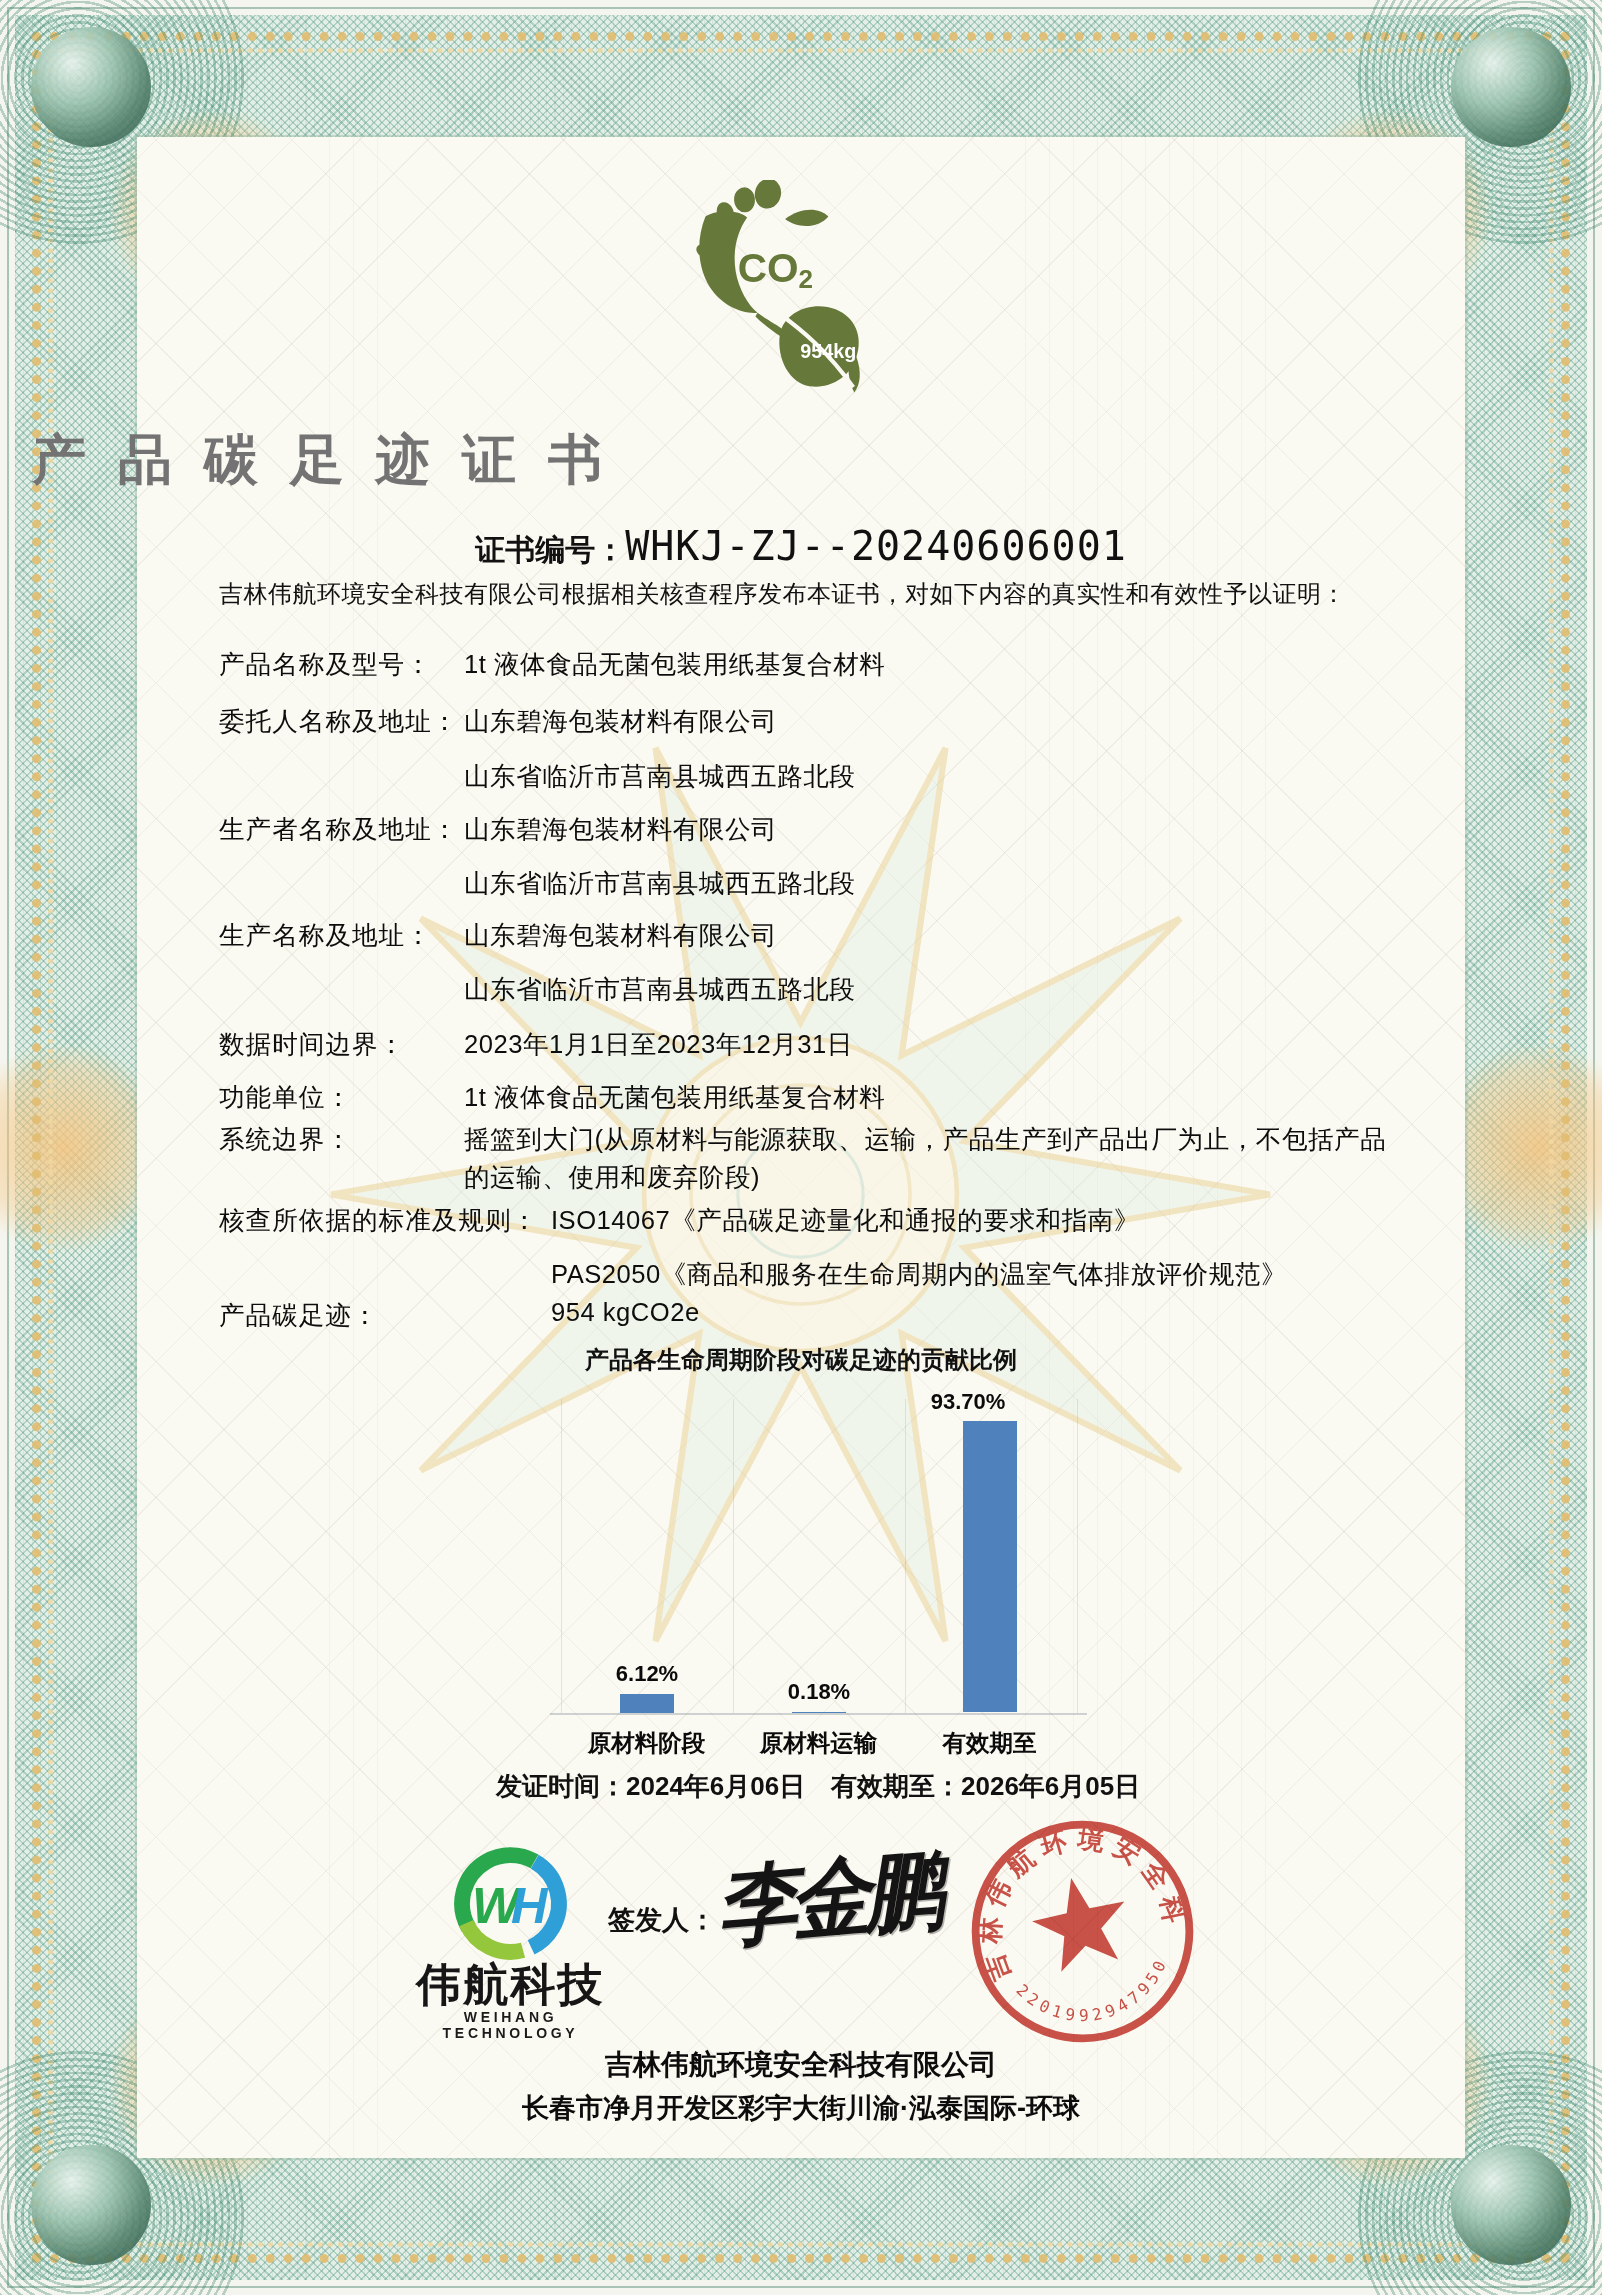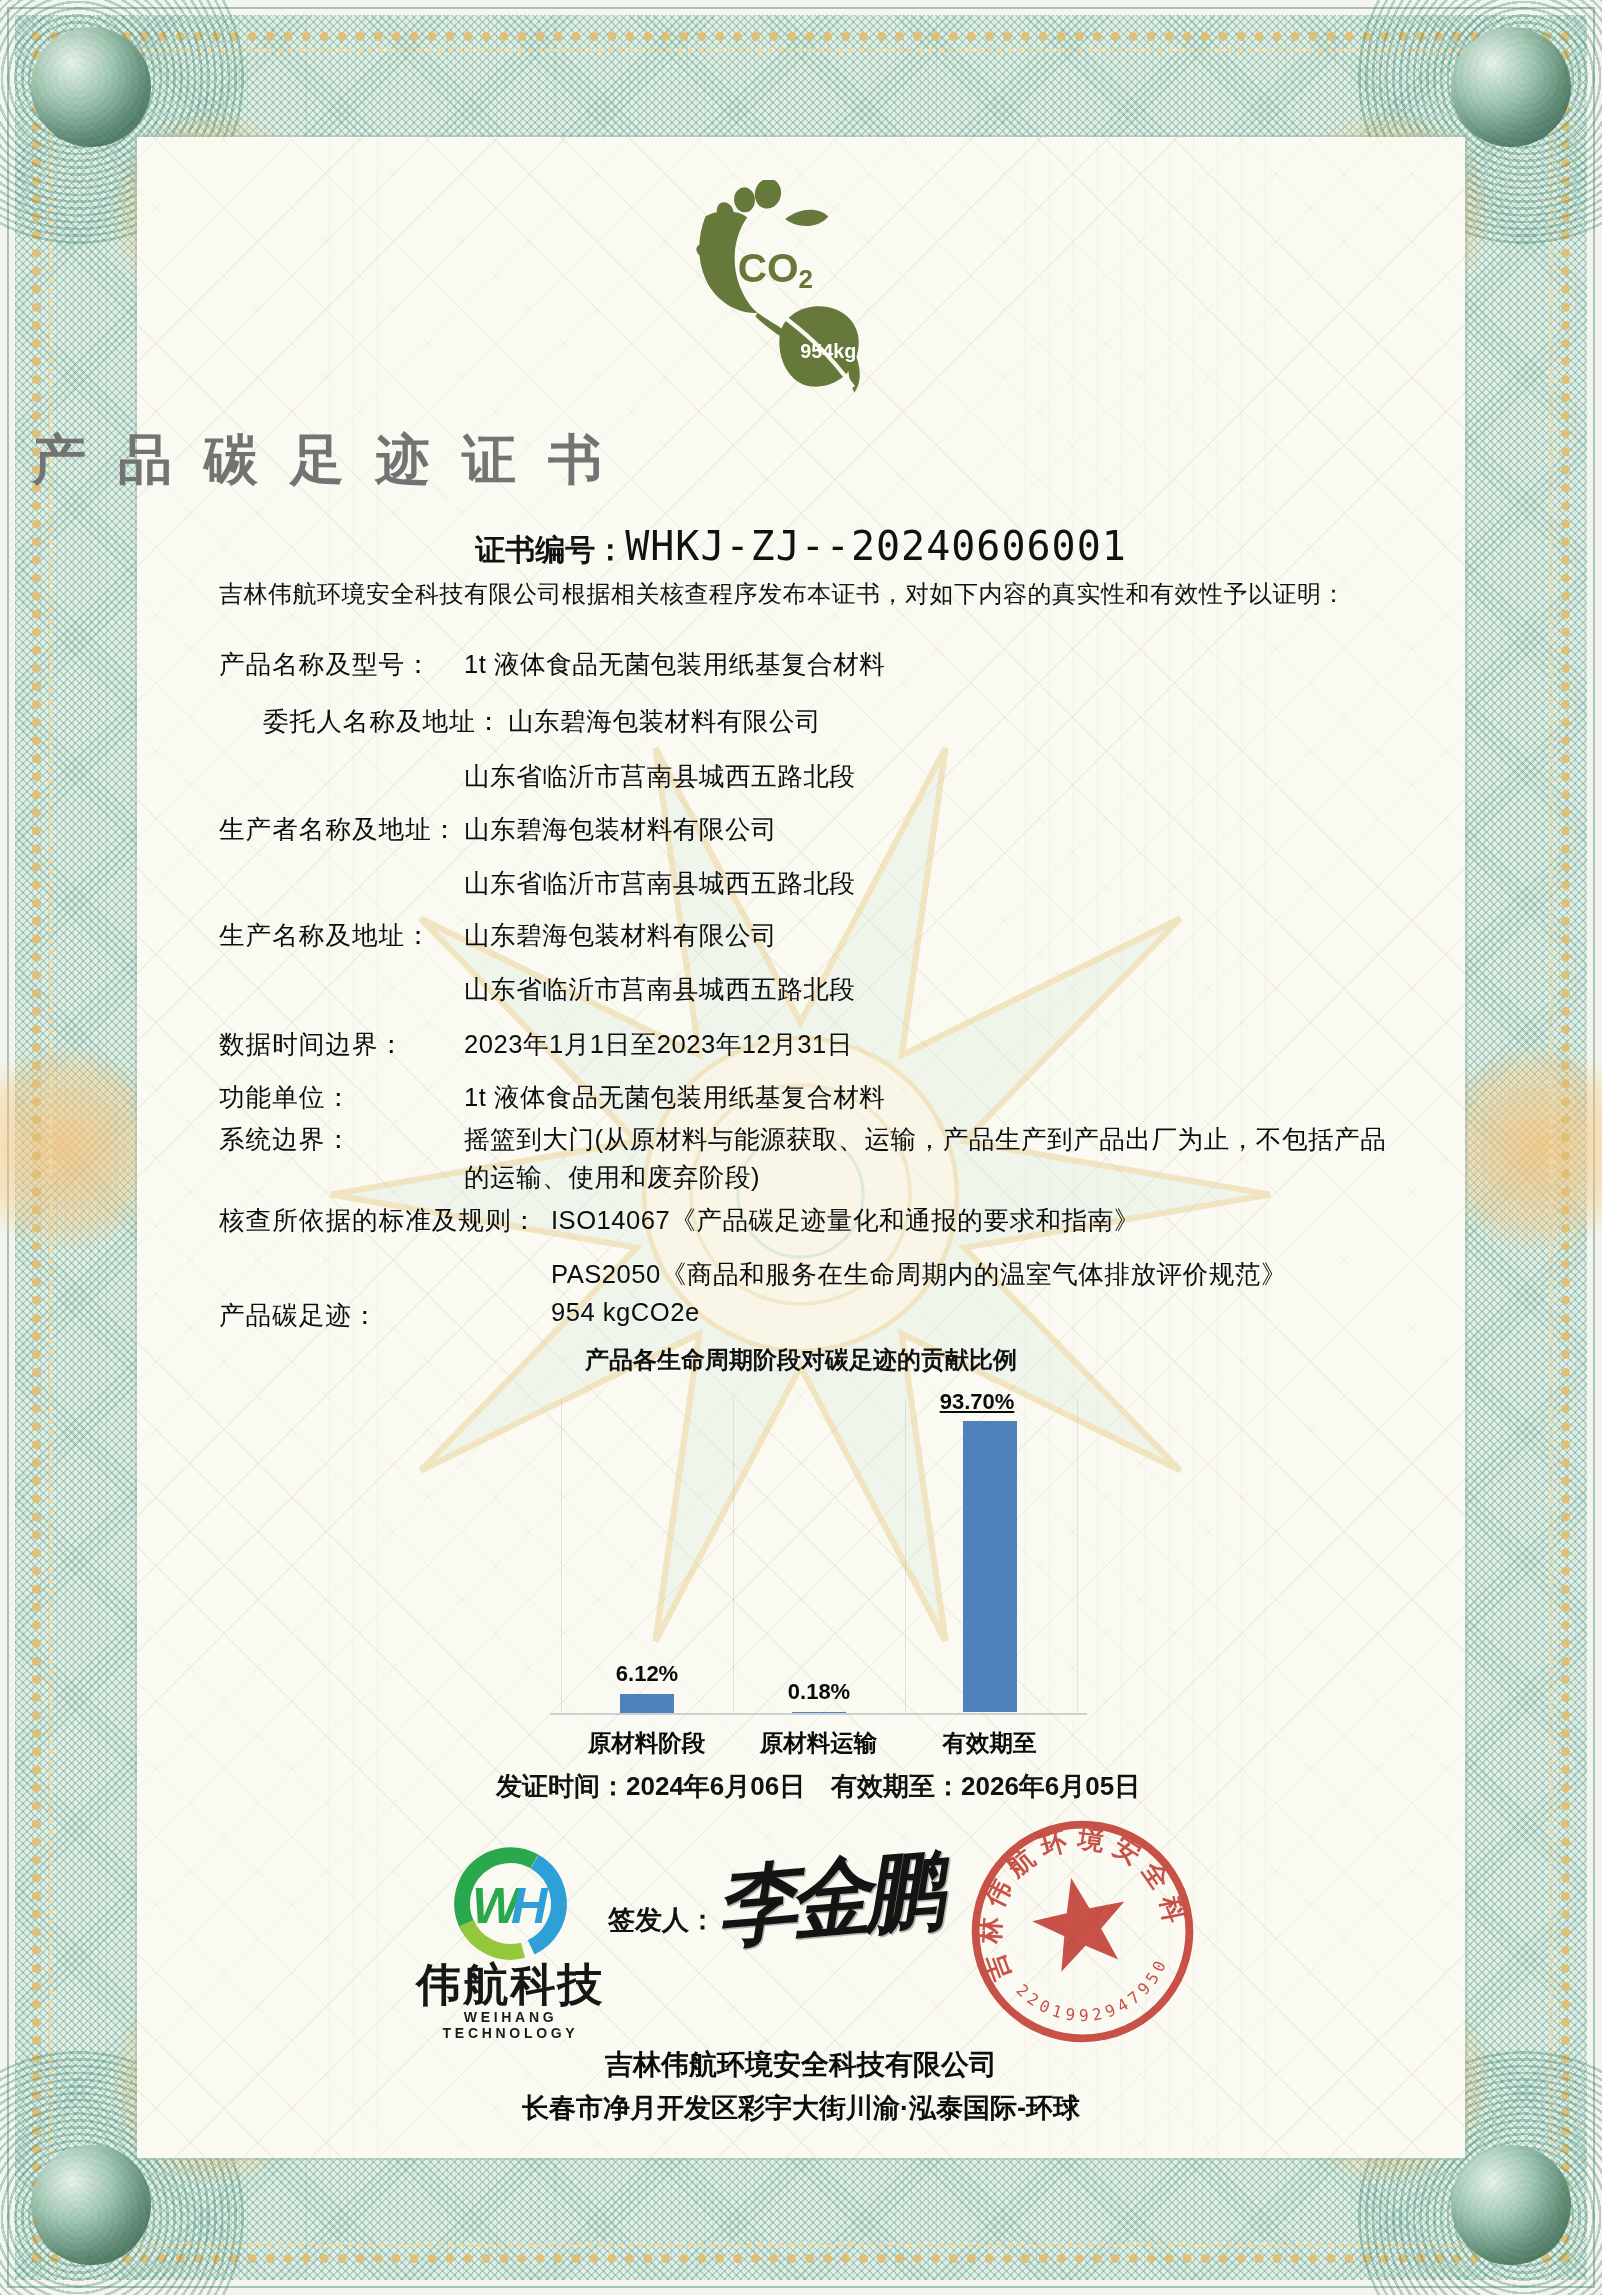--- a/index.html
+++ b/index.html
@@ -116,21 +116,21 @@
   </svg>
 
   <div class="abs title">产品碳足迹证书</div>
   <div class="abs certline">
     <span class="cl">证书编号：</span><span class="cn">WHKJ-ZJ--20240606001</span>
   </div>
   <div class="abs intro">吉林伟航环境安全科技有限公司根据相关核查程序发布本证书，对如下内容的真实性和有效性予以证明：</div>
 
   <div id="fields">
       <div class="row" style="top: 647px;"><span class="lab">产品名称及型号：</span><span class="val" style="left: 245px;">1t 液体食品无菌包装用纸基复合材料</span></div>
-      <div class="row" style="top: 704px; margin-left: 44px;"><span class="lab">委托人名称及地址：</span><span class="val" style="left: 245px;">山东碧海包装材料有限公司</span></div>
+      <div class="row" style="top: 704px;"><span class="lab">委托人名称及地址：</span><span class="val" style="left: 245px;">山东碧海包装材料有限公司</span></div>
       <div class="row" style="top: 759px;"><span class="lab"></span><span class="val" style="left: 245px;">山东省临沂市莒南县城西五路北段</span></div>
       <div class="row" style="top: 812px;"><span class="lab">生产者名称及地址：</span><span class="val" style="left: 245px;">山东碧海包装材料有限公司</span></div>
       <div class="row" style="top: 866px;"><span class="lab"></span><span class="val" style="left: 245px;">山东省临沂市莒南县城西五路北段</span></div>
       <div class="row" style="top: 918px;"><span class="lab">生产名称及地址：</span><span class="val" style="left: 245px;">山东碧海包装材料有限公司</span></div>
       <div class="row" style="top: 972px;"><span class="lab"></span><span class="val" style="left: 245px;">山东省临沂市莒南县城西五路北段</span></div>
       <div class="row" style="top: 1027px;"><span class="lab">数据时间边界：</span><span class="val" style="left: 245px;">2023年1月1日至2023年12月31日</span></div>
       <div class="row" style="top: 1080px;"><span class="lab">功能单位：</span><span class="val" style="left: 245px;">1t 液体食品无菌包装用纸基复合材料</span></div>
       <div class="row" style="top: 1122px;"><span class="lab">系统边界：</span><span class="val" style="left: 245px;">摇篮到大门(从原材料与能源获取、运输，产品生产到产品出厂为止，不包括产品</span></div>
       <div class="row" style="top: 1160px;"><span class="lab"></span><span class="val" style="left: 245px;">的运输、使用和废弃阶段)</span></div>
       <div class="row" style="top: 1203px;"><span class="lab">核查所依据的标准及规则：</span><span class="val" style="left: 332px;">ISO14067《产品碳足迹量化和通报的要求和指南》</span></div>
@@ -145,21 +145,21 @@
       <div class="gridv" style="left: 373px; top: 37px; height: 314px;"></div>
       <div class="gridv" style="left: 545px; top: 37px; height: 314px;"></div>
       <div class="baseline" style="left: 18px; top: 351px; width: 537px;"></div>
       <div class="bar" style="left: 88px; top: 332px; width: 54px; height: 19px; background: rgb(79, 129, 189);"></div>
       <div class="vlabel" style="left: 47px; top: 299px;">6.12%</div>
       <div class="clabel" style="left: 26px; top: 365px;">原材料阶段</div>
       <div class="bar" style="left: 260px; top: 350px; width: 54px; height: 1px; background: rgb(79, 129, 189);"></div>
       <div class="vlabel" style="left: 219px; top: 317px;">0.18%</div>
       <div class="clabel" style="left: 198px; top: 365px;">原材料运输</div>
       <div class="bar" style="left: 431px; top: 59px; width: 54px; height: 291px; background: rgb(79, 129, 189);"></div>
-      <div class="vlabel" style="left: 377px; top: 27px; text-decoration: underline;">93.70%</div>
+      <div class="vlabel" style="left: 368px; top: 27px;">93.70%</div>
       <div class="clabel" style="left: 369px; top: 365px;">有效期至</div>
     </div>
 
   <div class="abs daterow issue">
     <span>发证时间：</span><span>2024年6月06日</span>
   </div>
   <div class="abs daterow valid">
     <span>有效期至：</span><span>2026年6月05日</span>
   </div>
 

